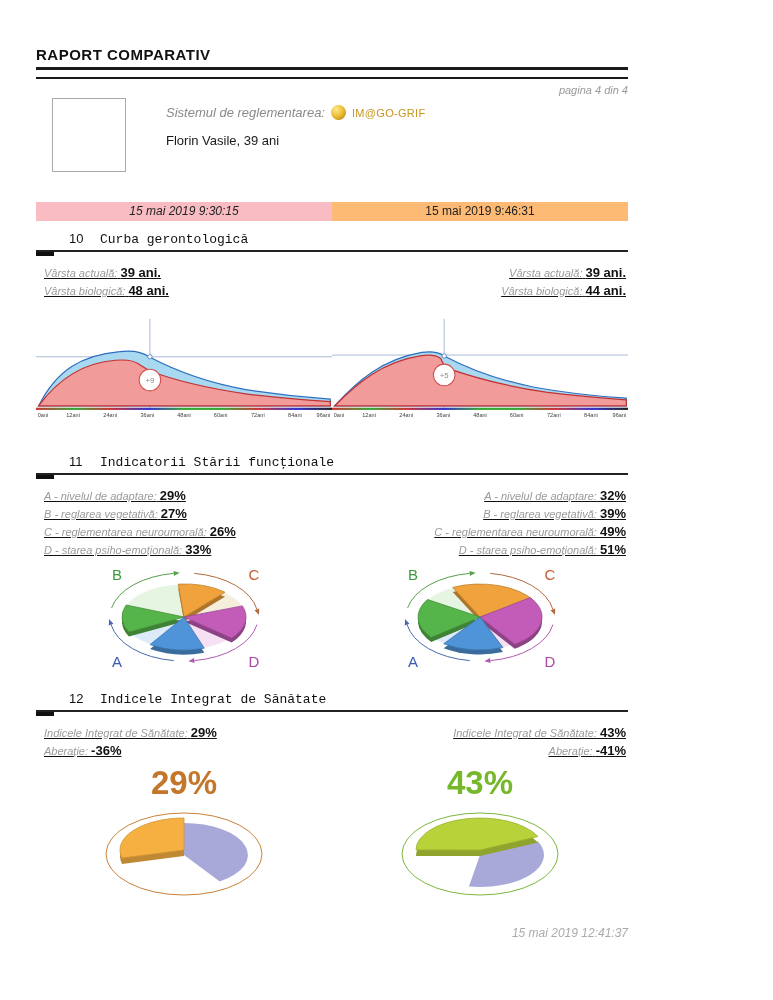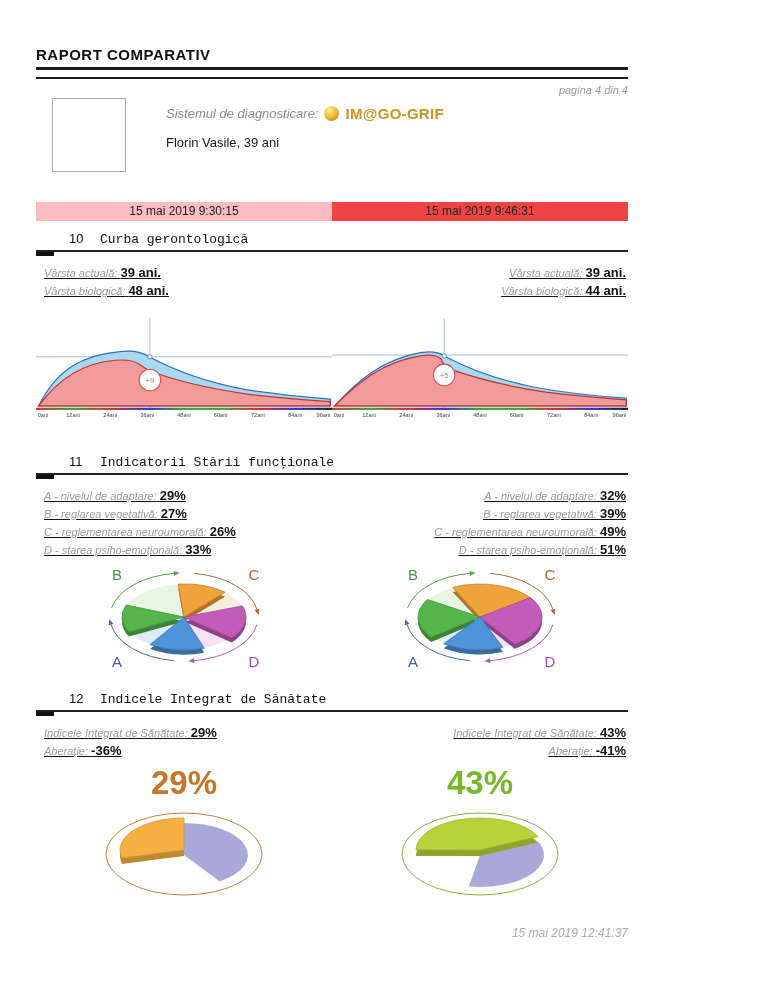--- a/index.html
+++ b/index.html
@@ -7,21 +7,21 @@
   .page{box-sizing:border-box;width:664px;height:1000px;padding:46px 36px 0 36px;}
   .title{font-size:15px;font-weight:bold;letter-spacing:.5px;color:#111;}
   .double-rule{margin-top:4px;height:7px;border-top:3px solid #1a1a1a;border-bottom:2px solid #1a1a1a;}
   .page-indicator{margin-top:5px;text-align:right;font-style:italic;color:#9a9a9a;font-size:11px;}
   .id-row{margin-top:2px;display:flex;gap:40px;margin-left:16px;}
   .logo-box{width:72px;height:72px;border:1px solid #aaa;background:#fff;flex:0 0 auto;}
   .sys-row{margin-top:7px;display:flex;align-items:center;gap:6px;}
   .sys-label{font-style:italic;color:#8a8a8a;font-size:13px;}
   .gold-sphere{width:15px;height:15px;border-radius:50%;display:inline-block;
     background:radial-gradient(circle at 35% 30%, #ffe98a, #e8b62a 55%, #9c6d08);}
-  .sys-name{font-size:15px;font-weight:bold;color:#c8951f;letter-spacing:.3px;}
+  .sys-name{font-size:11px;font-weight:normal;color:#c8951f;letter-spacing:.3px;}
   .patient{margin-top:13px;font-size:13px;color:#1a1a1a;}
   .bars{margin-top:30px;display:flex;justify-content:space-between;}
   .bar{width:342px;height:19px;line-height:19px;text-align:center;font-size:12px;color:#222;}
   .section{margin-top:10px;}
   .sec11{margin-top:26px;}
   .sec12{margin-top:22px;}
   .sec-head{display:flex;align-items:baseline;margin-left:33px;}
   .sec-num{width:31px;font-size:13px;color:#111;}
   .sec-title{font-size:13px;color:#111;font-family:Liberation Mono, monospace;}
   .sec-rule{margin-top:3px;border-top:2px solid #222;position:relative;}
@@ -61,31 +61,31 @@
 <div class="page">
 
   <div class="title">RAPORT COMPARATIV</div>
   <div class="double-rule"></div>
   <div class="page-indicator">pagina 4 din 4</div>
 
   <div class="id-row">
     <div class="logo-box"></div>
     <div class="id-text">
       <div class="sys-row">
-        <span class="sys-label">Sistemul de diagnosticare:</span>
+        <span class="sys-label">Sistemul de reglementarea:</span>
         <span class="gold-sphere"></span>
         <span class="sys-name">IM@GO-GRIF</span>
       </div>
       <div class="patient">Florin Vasile, 39 ani</div>
     </div>
   </div>
 
   <div class="bars">
-    <div class="bar" id="bar-left" style="background: rgb(248, 188, 194);">15 mai 2019 9:30:15</div>
-    <div class="bar" id="bar-right" style="background: #ef4444;">15 mai 2019 9:46:31</div>
+    <div class="bar" id="bar-left" style="background: rgb(248, 188, 194); font-style: italic;">15 mai 2019 9:30:15</div>
+    <div class="bar" id="bar-right" style="background: #fdba74;">15 mai 2019 9:46:31</div>
   </div>
 
   <div class="section">
     <div class="sec-head">
       <span class="sec-num">10</span>
       <span class="sec-title">Curba gerontologică</span>
     </div>
     <div class="sec-rule"></div>
   </div>
 

